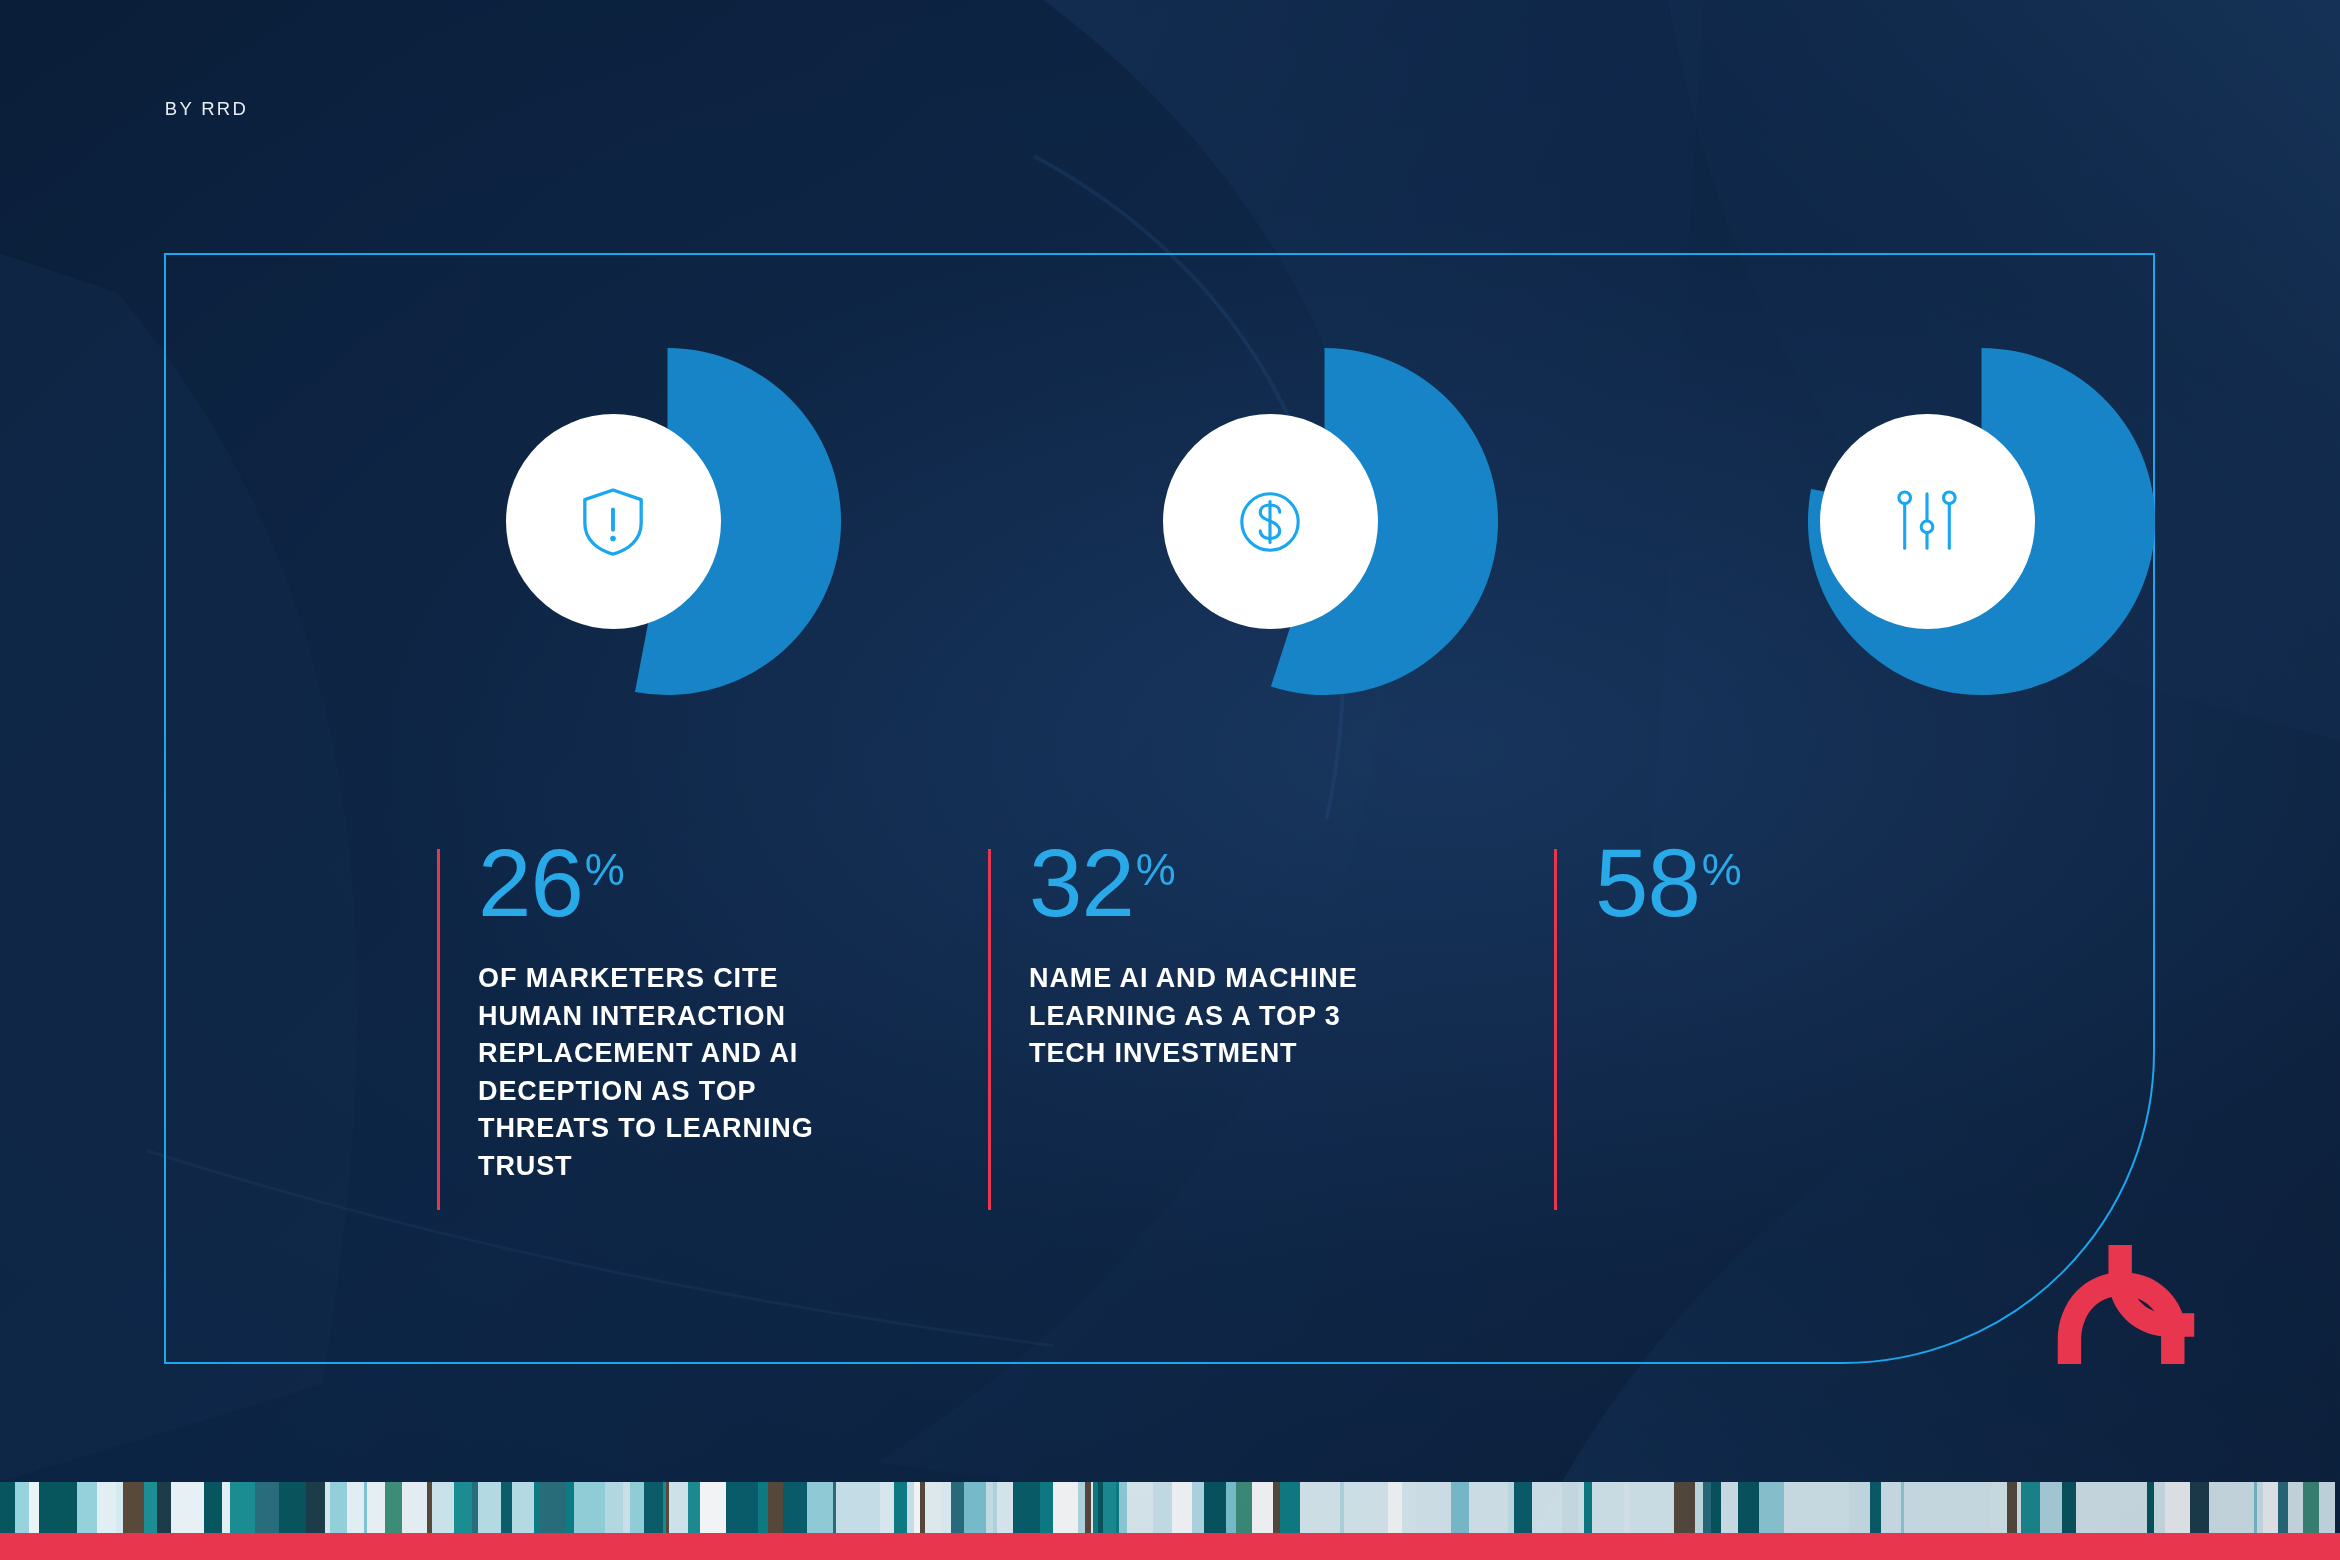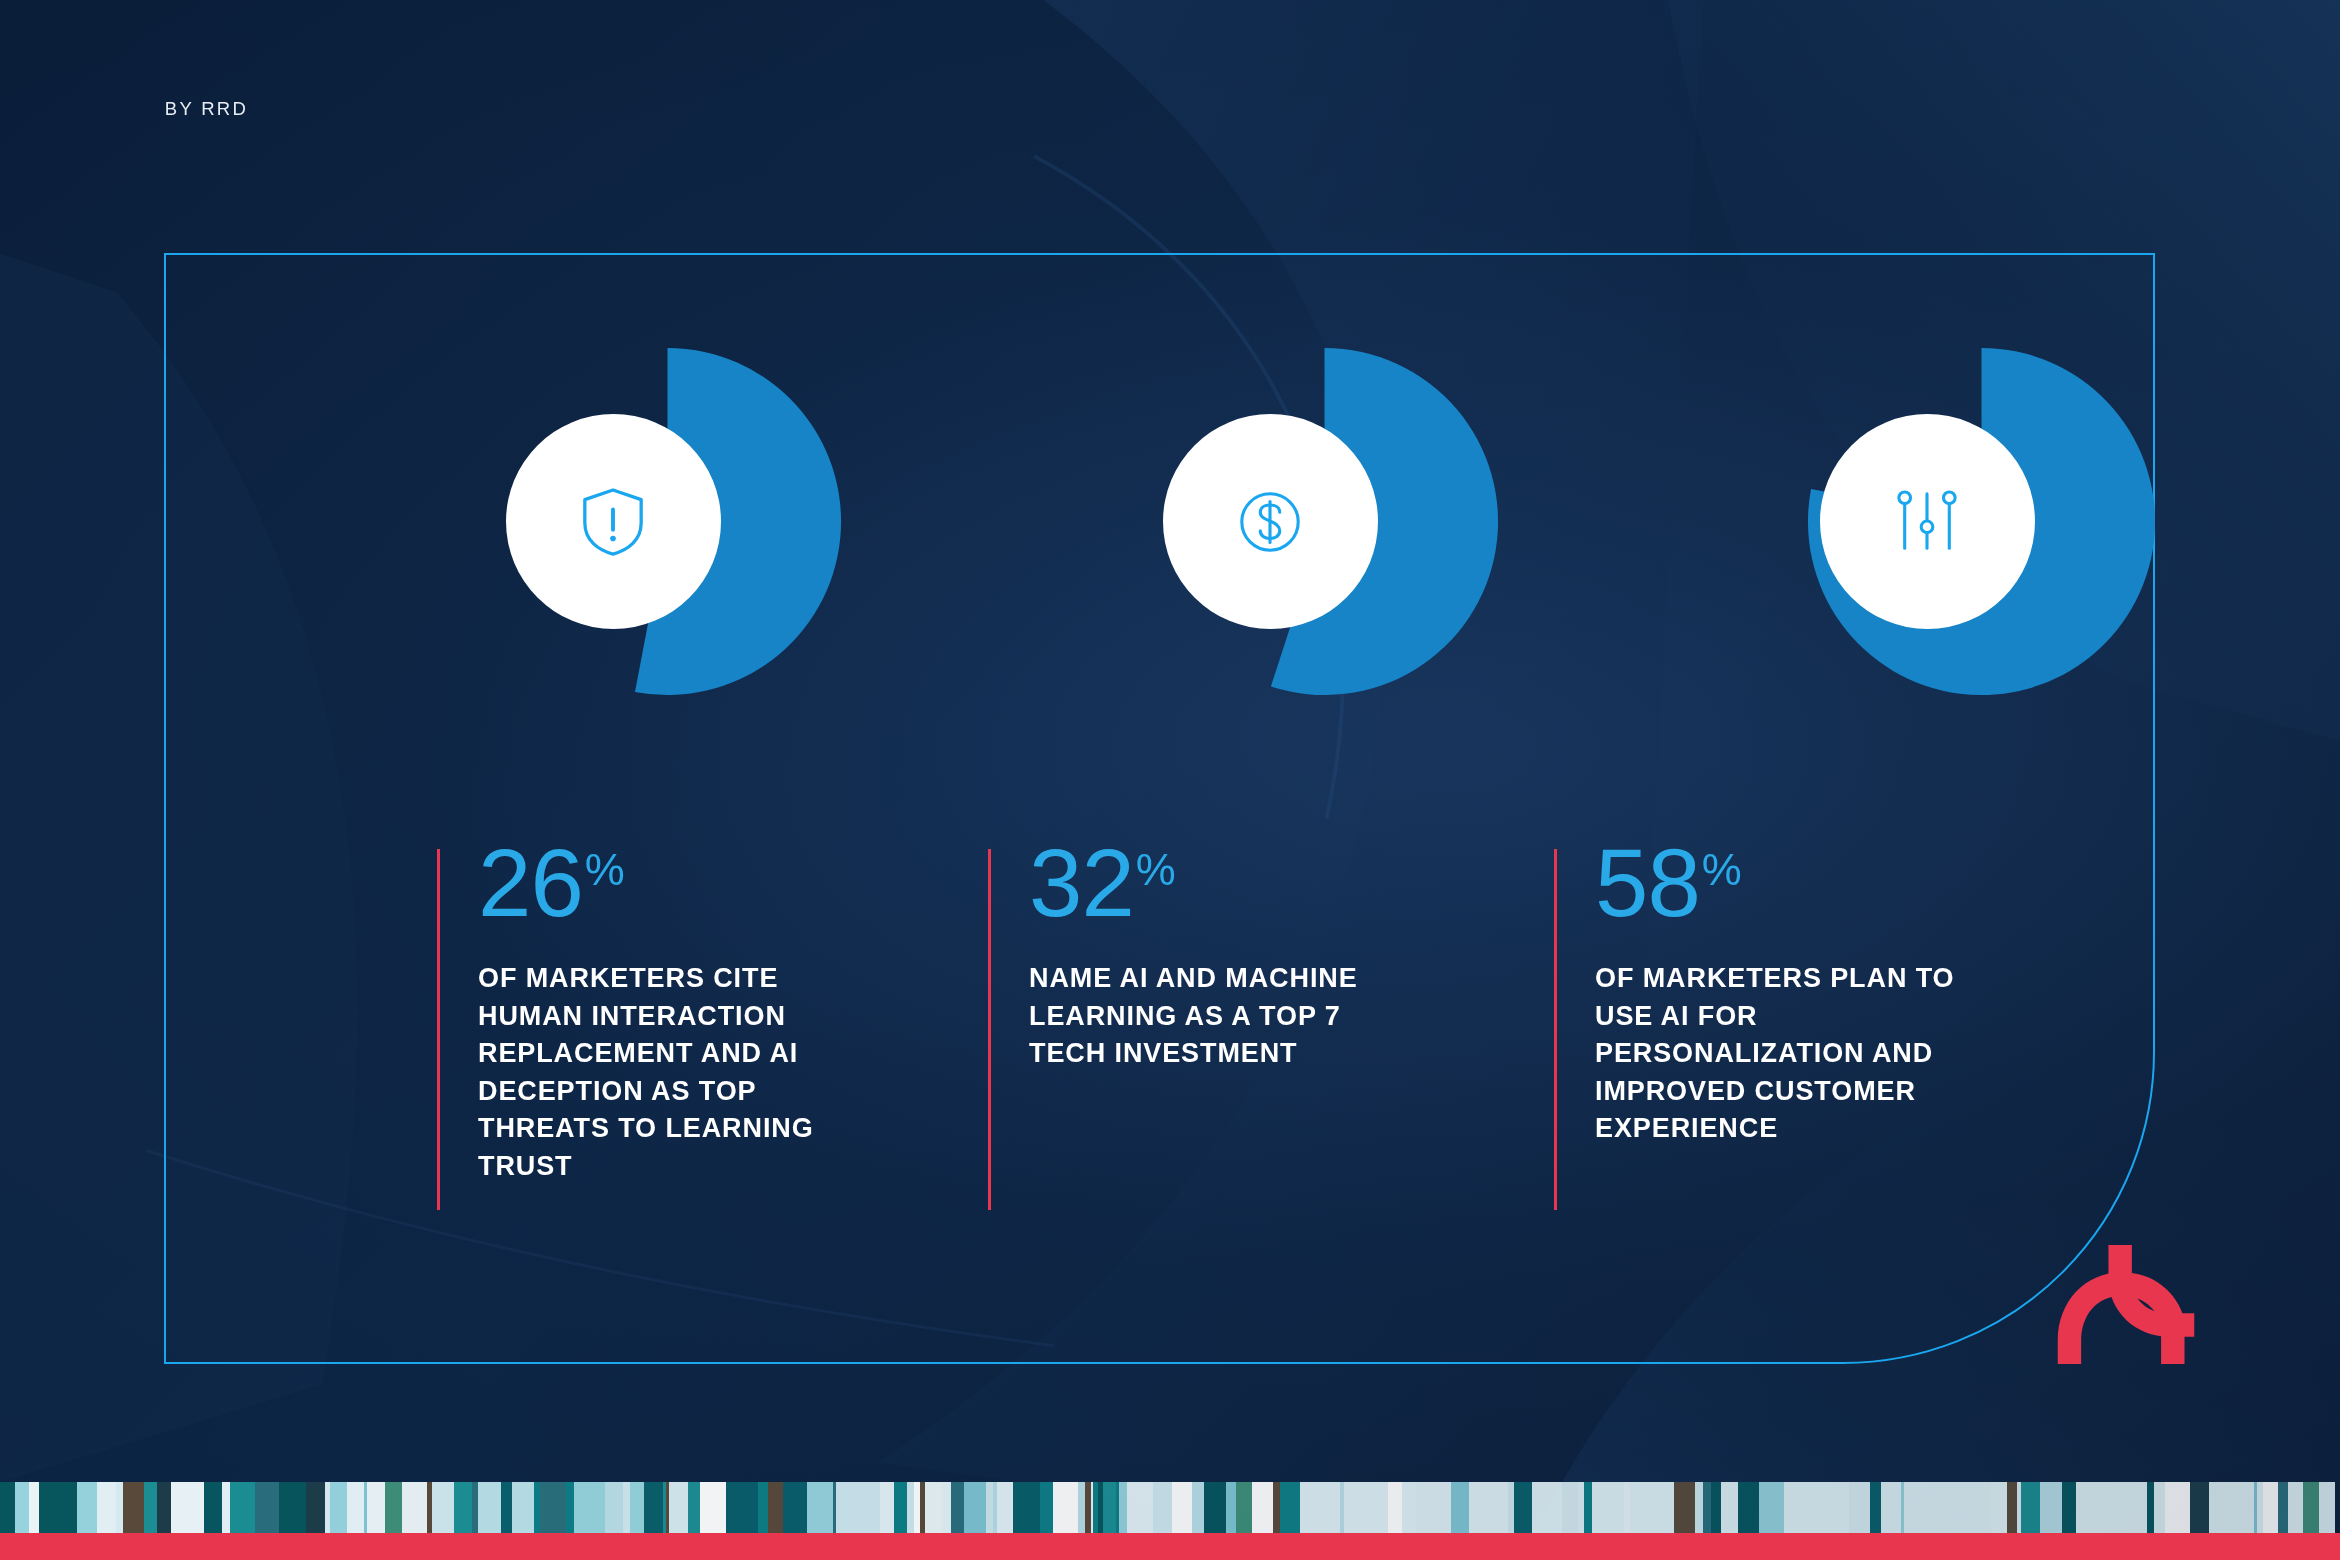--- a/index.html
+++ b/index.html
@@ -165,30 +165,29 @@
     </div>
     <div class="desc">OF MARKETERS CITE HUMAN INTERACTION REPLACEMENT AND AI DECEPTION AS TOP THREATS TO LEARNING TRUST</div>
   </div>
 
   <div class="stat" style="left:824px;">
     <div class="rule"></div>
     <div class="num">
       <span>32</span>
       <span class="pct">%</span>
     </div>
-    <div class="desc">NAME AI AND MACHINE LEARNING AS A TOP 7 TECH INVESTMENT</div>
+    <div class="desc">NAME AI AND MACHINE LEARNING AS A TOP 3 TECH INVESTMENT</div>
   </div>
 
   <div class="stat" style="left:1390px;">
     <div class="rule"></div>
     <div class="num">
       <span>58</span>
       <span class="pct">%</span>
     </div>
-    <div class="desc">OF MARKETERS PLAN TO USE AI FOR PERSONALIZATION AND IMPROVED CUSTOMER EXPERIENCE</div>
   </div>
 </div>
 
 <svg id="rrdmark" viewBox="0 0 160 130">
   <path d="M10 128 L10 104 C10 64 38 34 76 34 C108 34 132 54 140 82 L140 128 L116 128 L116 90 C112 70 96 58 76 58 C50 58 34 78 34 104 L34 128 Z" fill="#e8364f"></path>
   <path d="M62 6 L86 6 L86 40 C86 62 102 76 124 76 L150 76 L150 100 L124 100 C90 100 62 74 62 40 Z" fill="#e8364f"></path>
 </svg>
 
 <div id="strip">
   <div id="stripe-bars">

